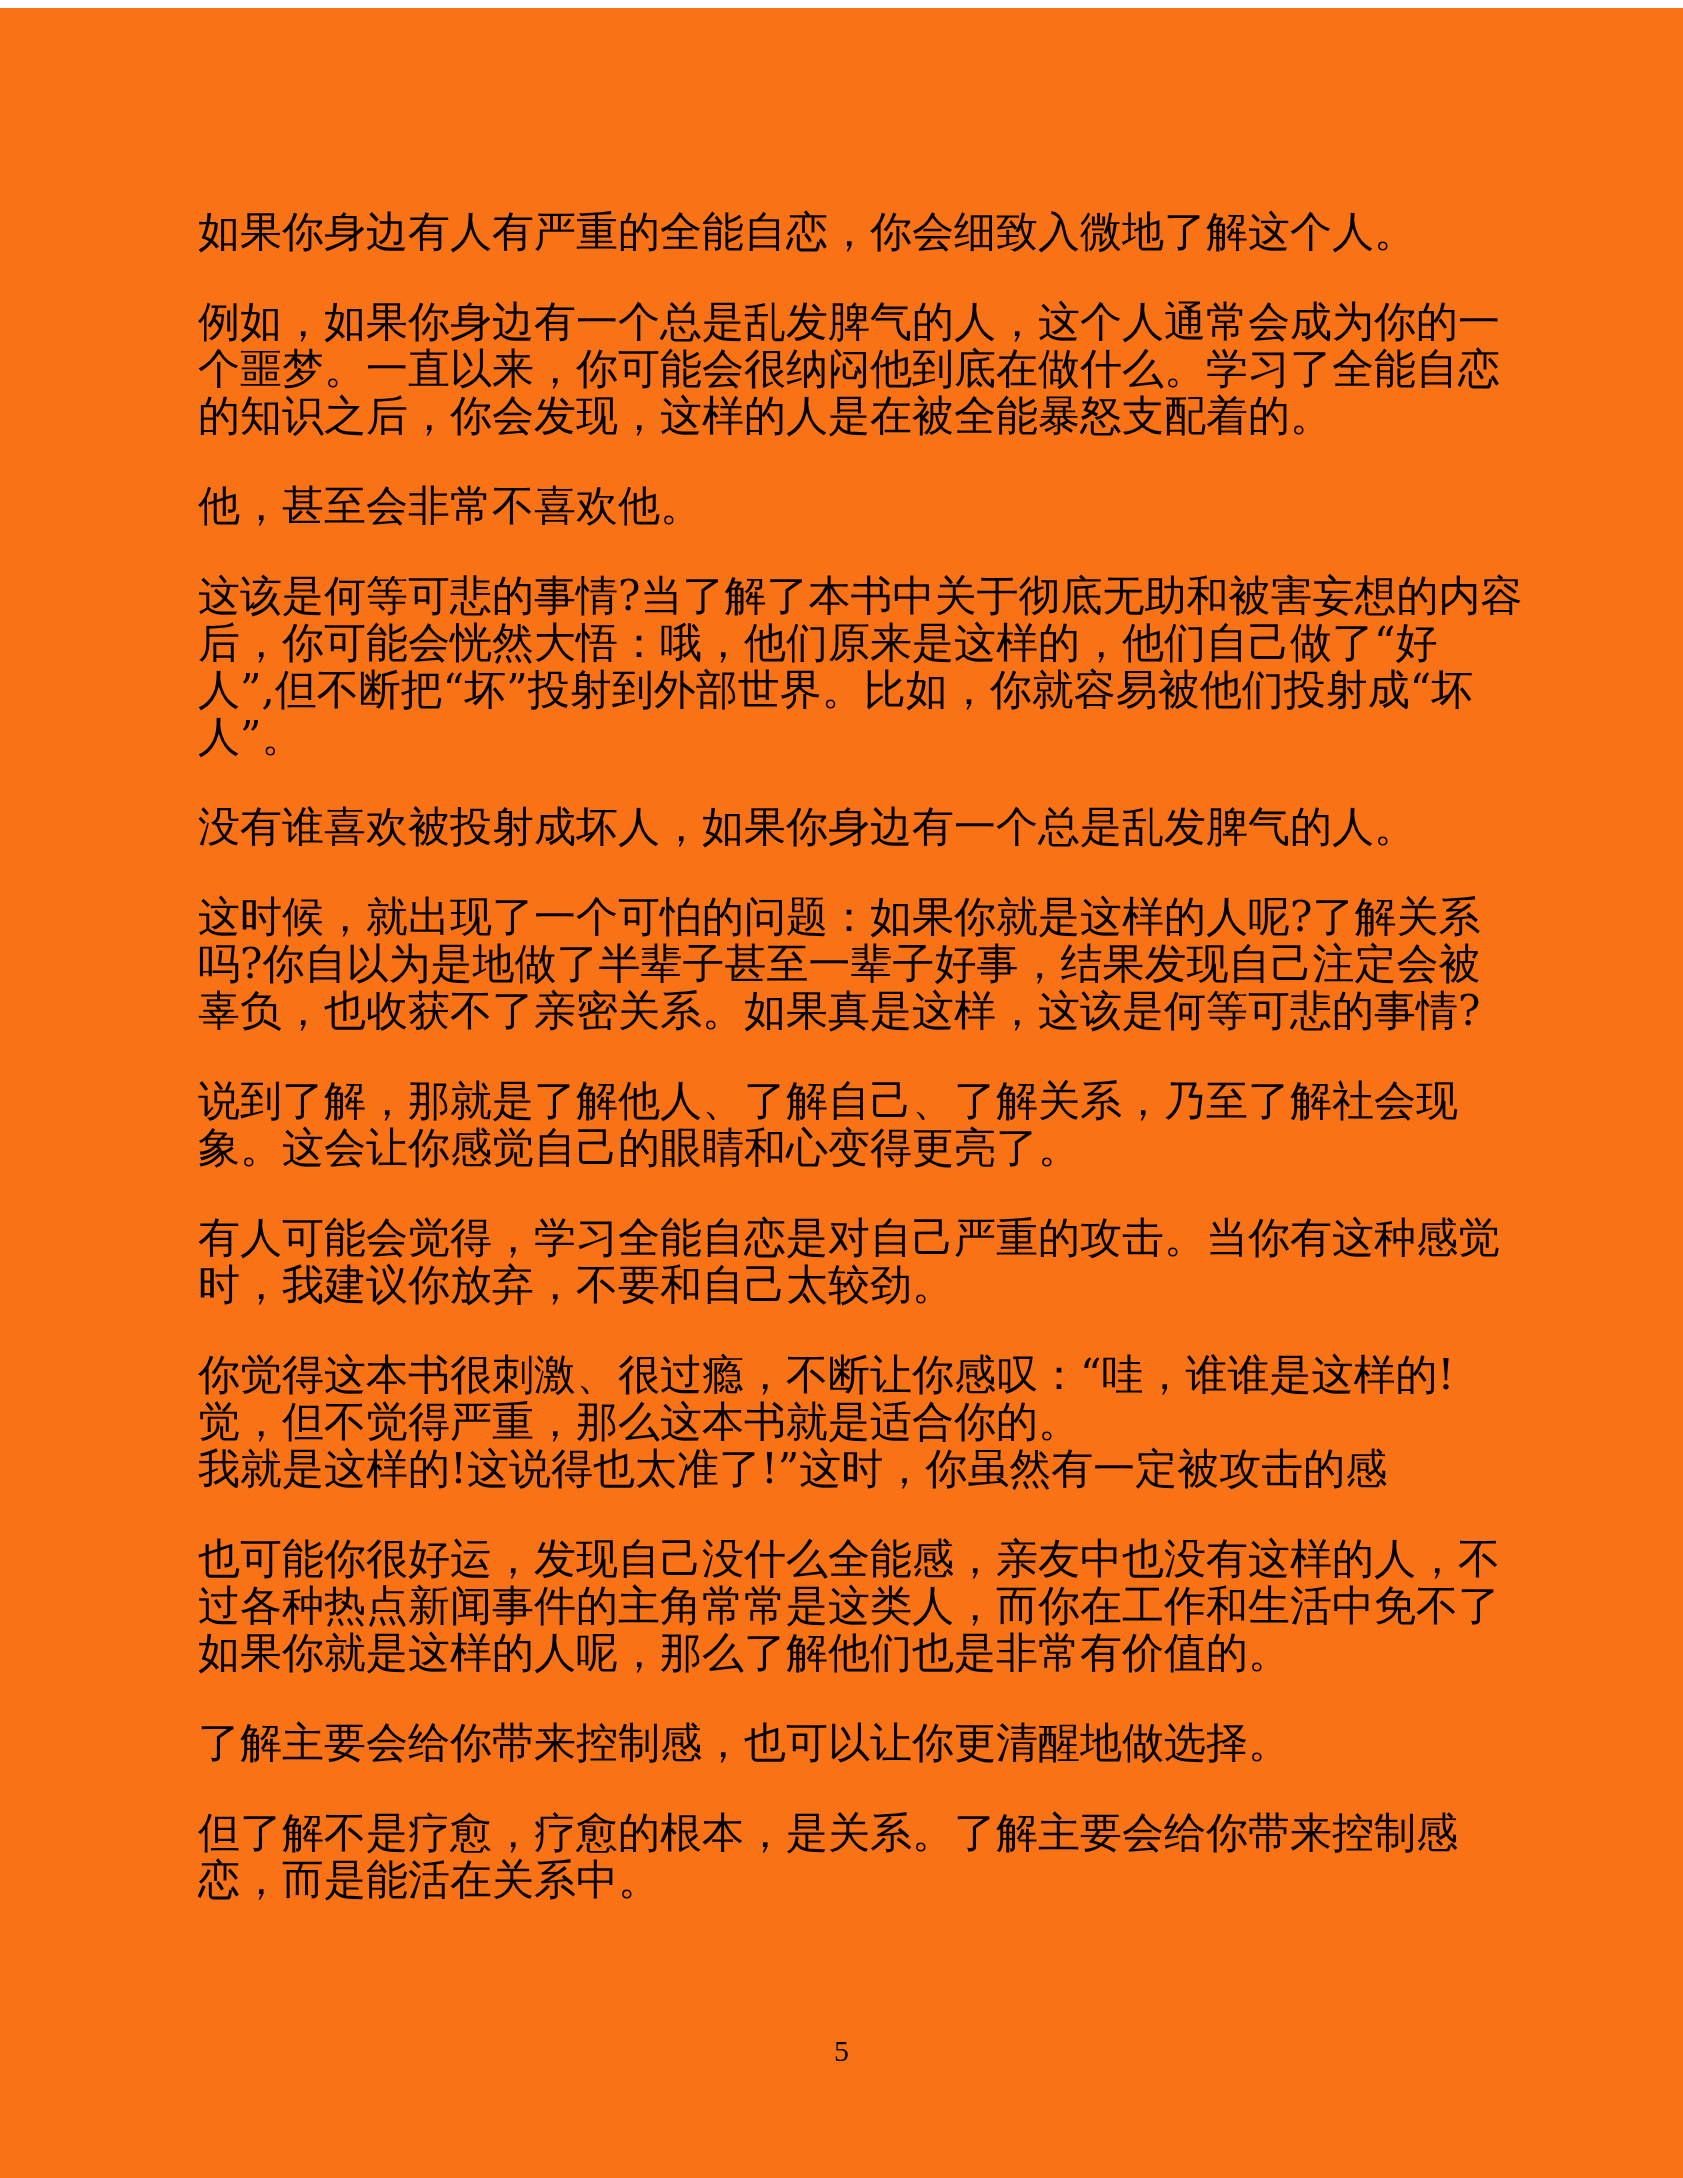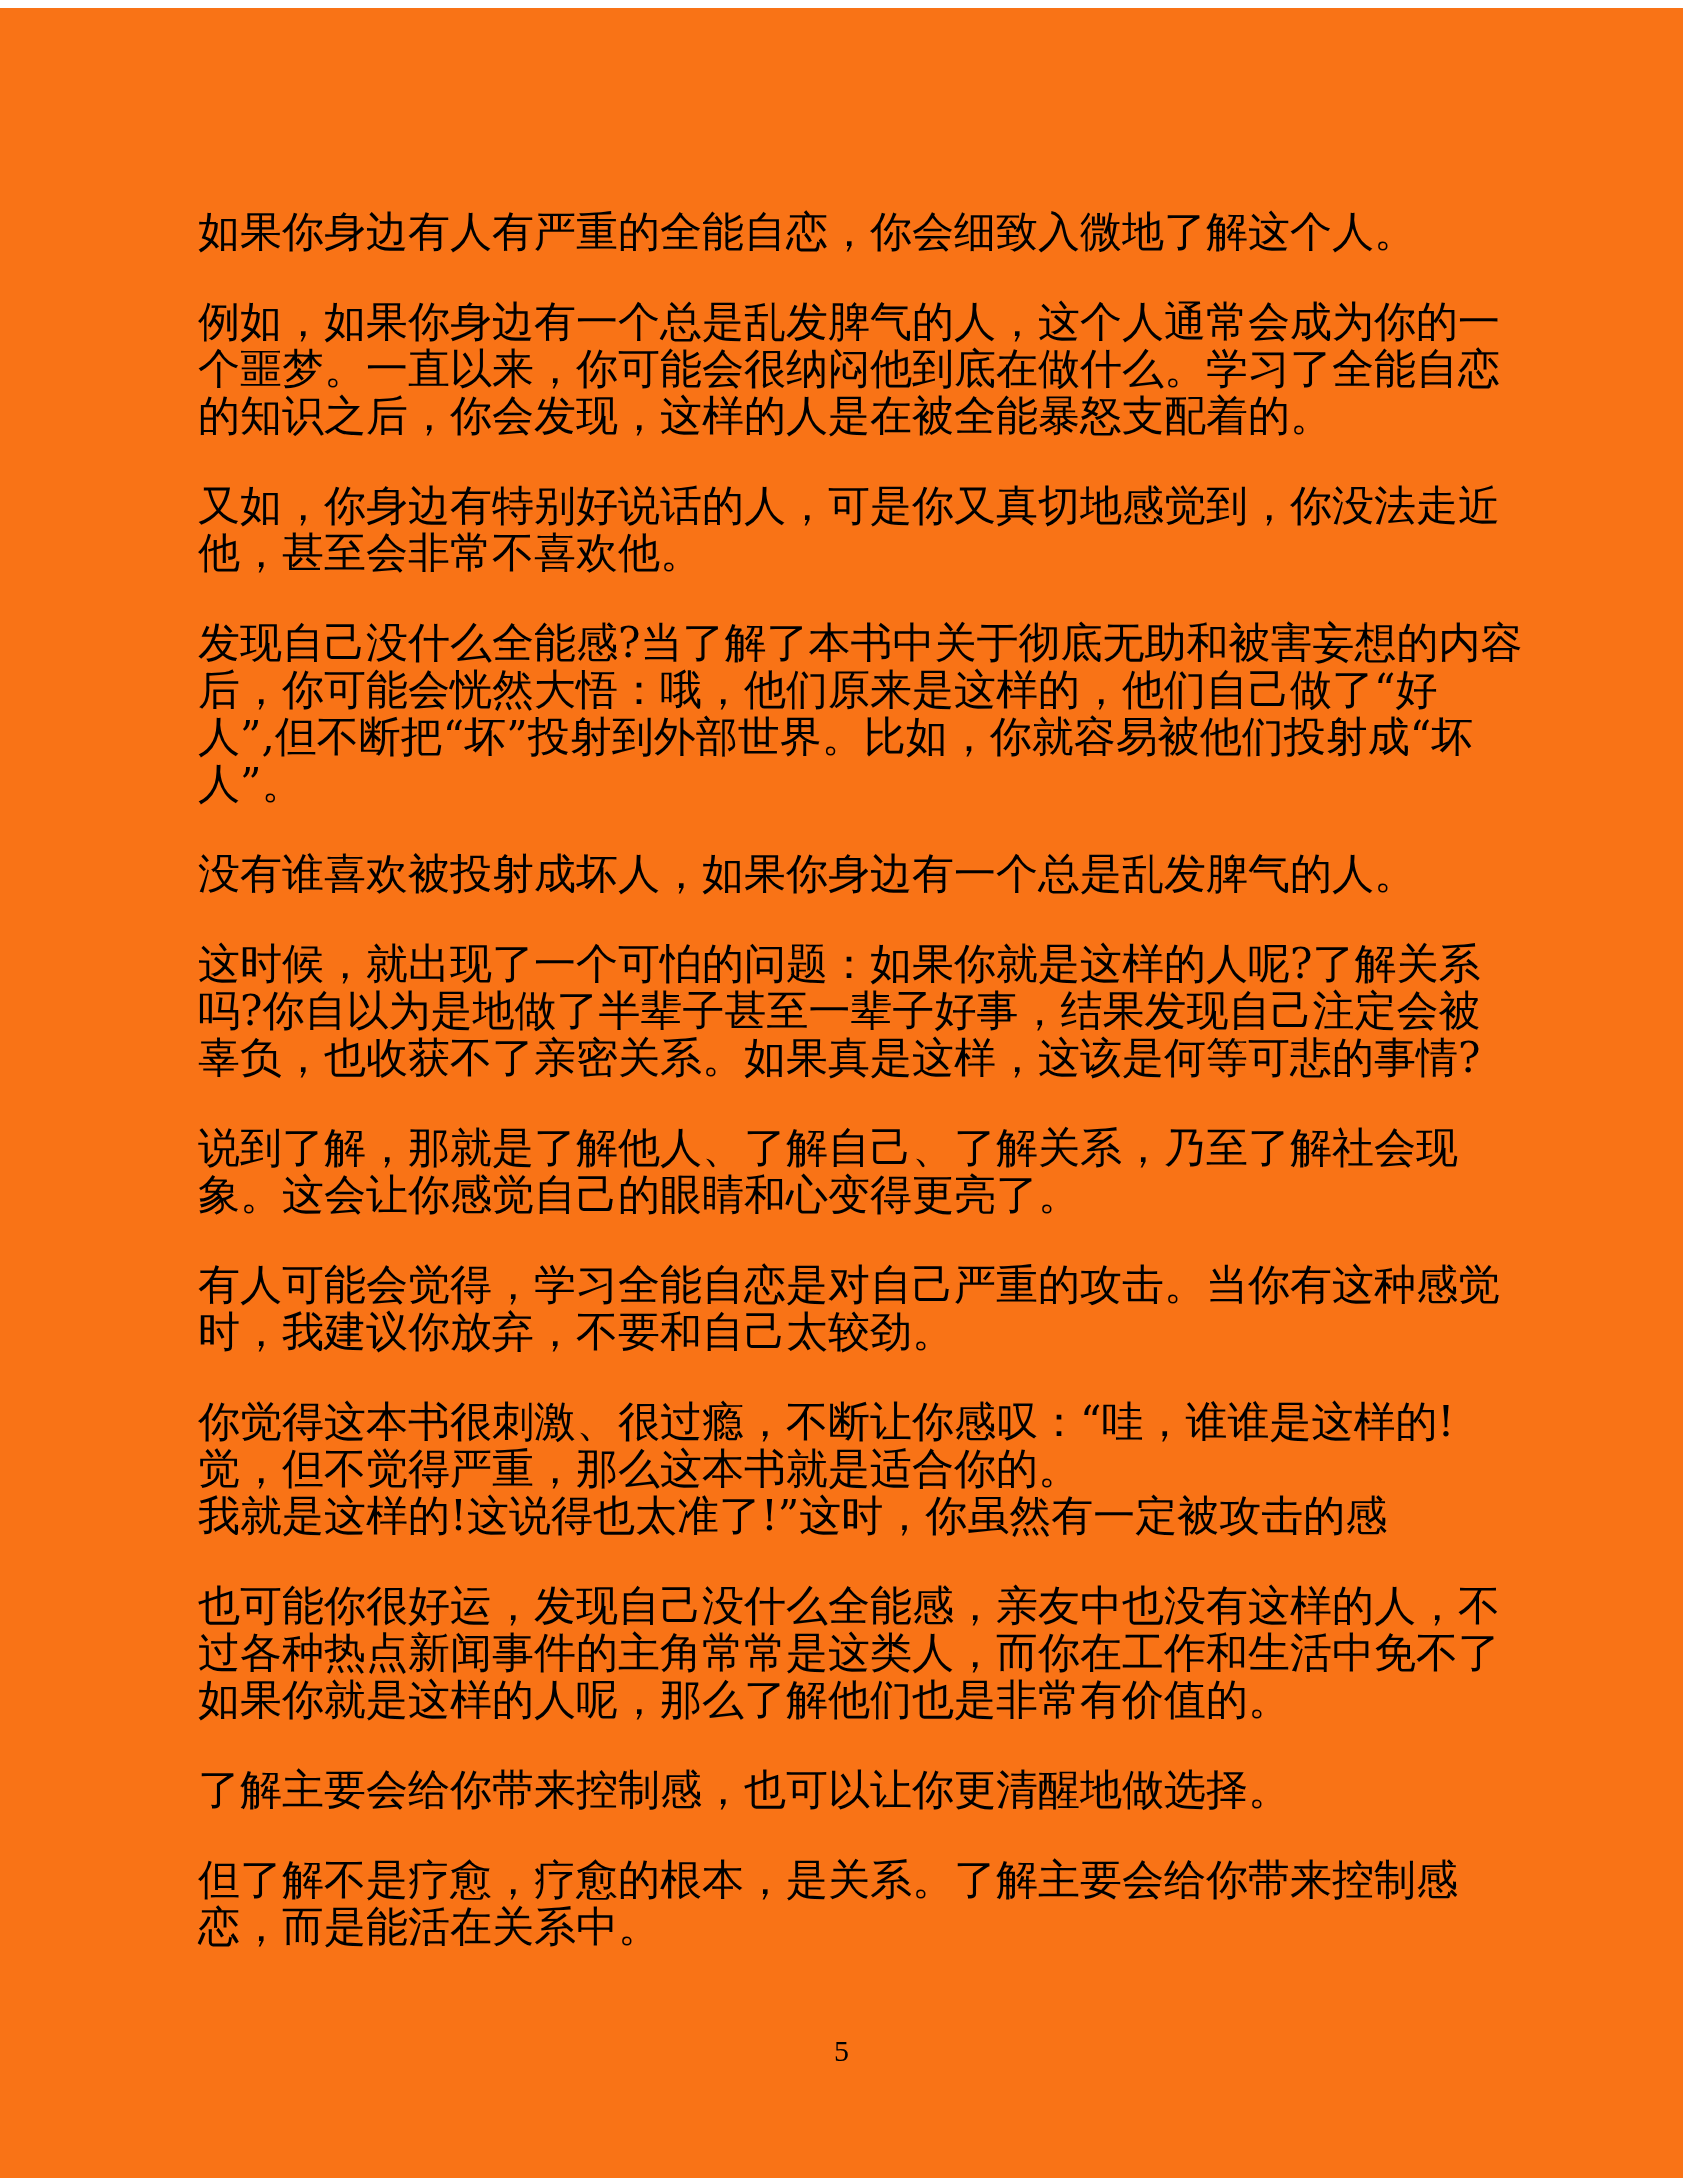--- a/index.html
+++ b/index.html
@@ -26,25 +26,24 @@
   <div class="content">
     <p class="para">
       <span class="line">如果你身边有人有严重的全能自恋，你会细致入微地了解这个人。</span>
     </p>
     <p class="para">
       <span class="line">例如，如果你身边有一个总是乱发脾气的人，这个人通常会成为你的一</span>
       <span class="line">个噩梦。一直以来，你可能会很纳闷他到底在做什么。学习了全能自恋</span>
       <span class="line">的知识之后，你会发现，这样的人是在被全能暴怒支配着的。</span>
     </p>
     <p class="para">
-      <span class="line">又如，你身边有特别好说话的人，可是你又真切地感觉到，你没法走近</span>
       <span class="line">他，甚至会非常不喜欢他。</span>
     </p>
     <p class="para">
-      <span class="line">发现自己没什么全能感?当了解了本书中关于彻底无助和被害妄想的内容</span>
+      <span class="line">这该是何等可悲的事情?当了解了本书中关于彻底无助和被害妄想的内容</span>
       <span class="line">后，你可能会恍然大悟：哦，他们原来是这样的，他们自己做了“好</span>
       <span class="line">人”,但不断把“坏”投射到外部世界。比如，你就容易被他们投射成“坏</span>
       <span class="line">人”。</span>
     </p>
     <p class="para">
       <span class="line">没有谁喜欢被投射成坏人，如果你身边有一个总是乱发脾气的人。</span>
     </p>
     <p class="para">
       <span class="line">这时候，就出现了一个可怕的问题：如果你就是这样的人呢?了解关系</span>
       <span class="line">吗?你自以为是地做了半辈子甚至一辈子好事，结果发现自己注定会被</span>

